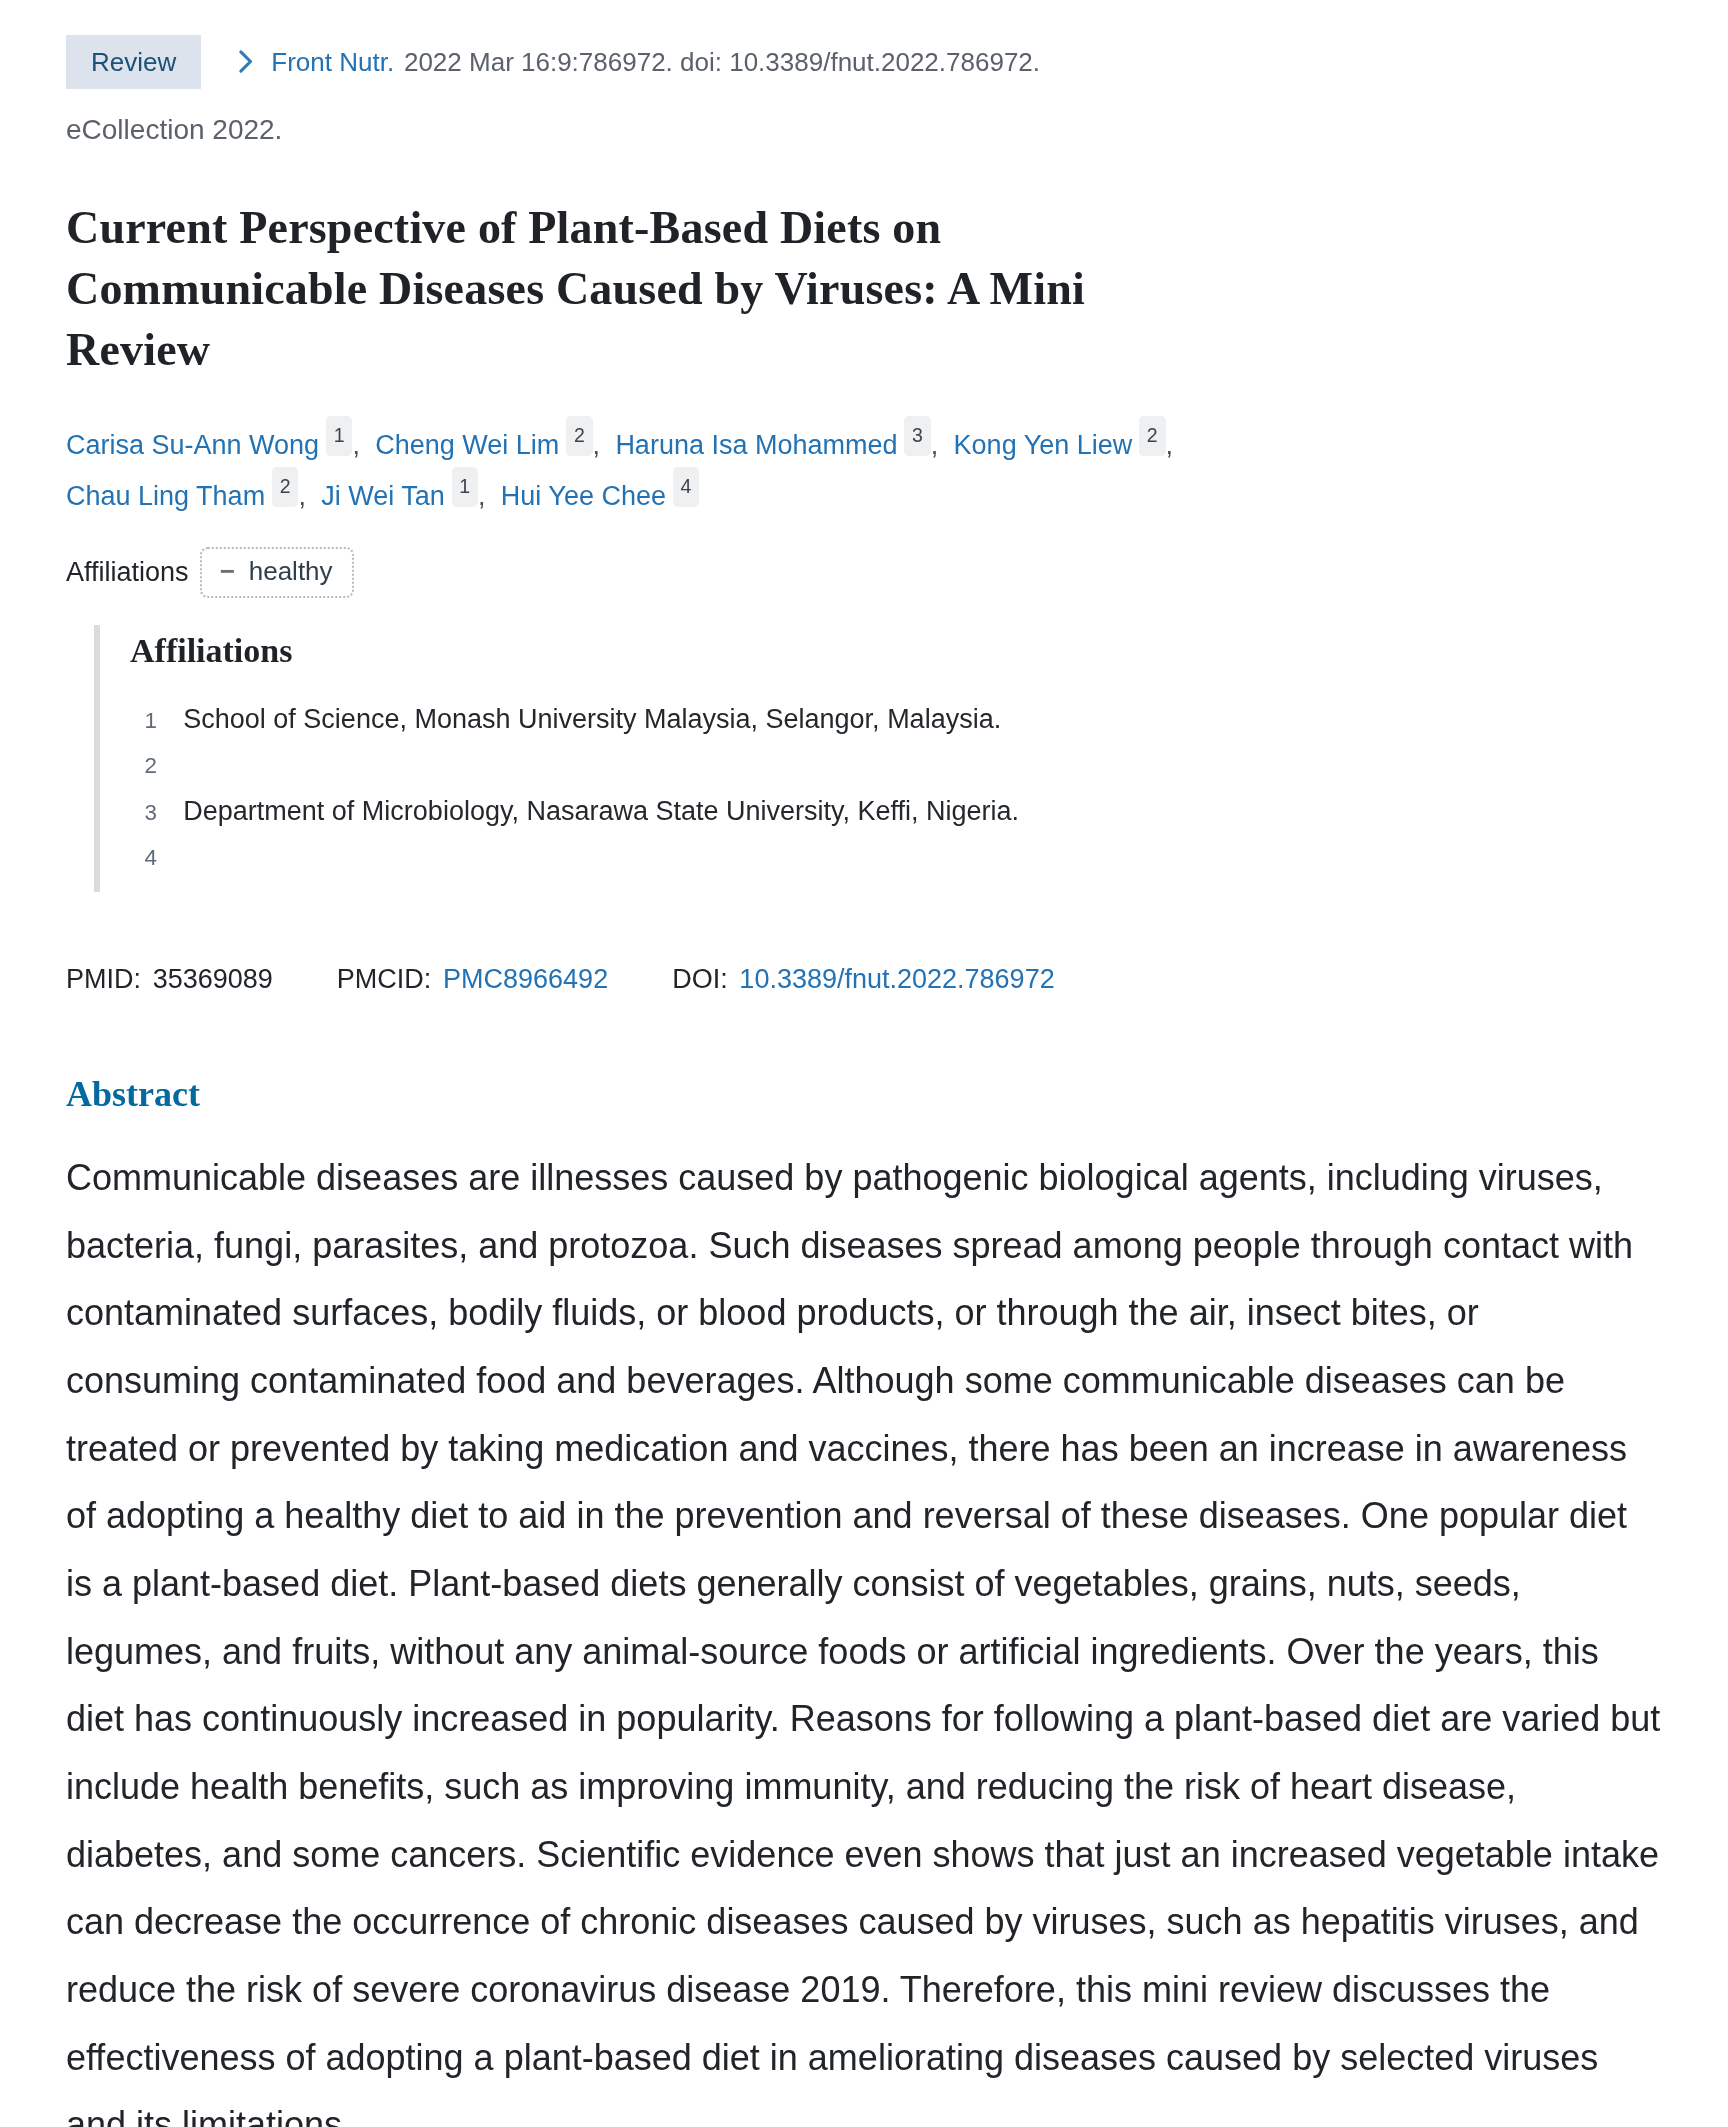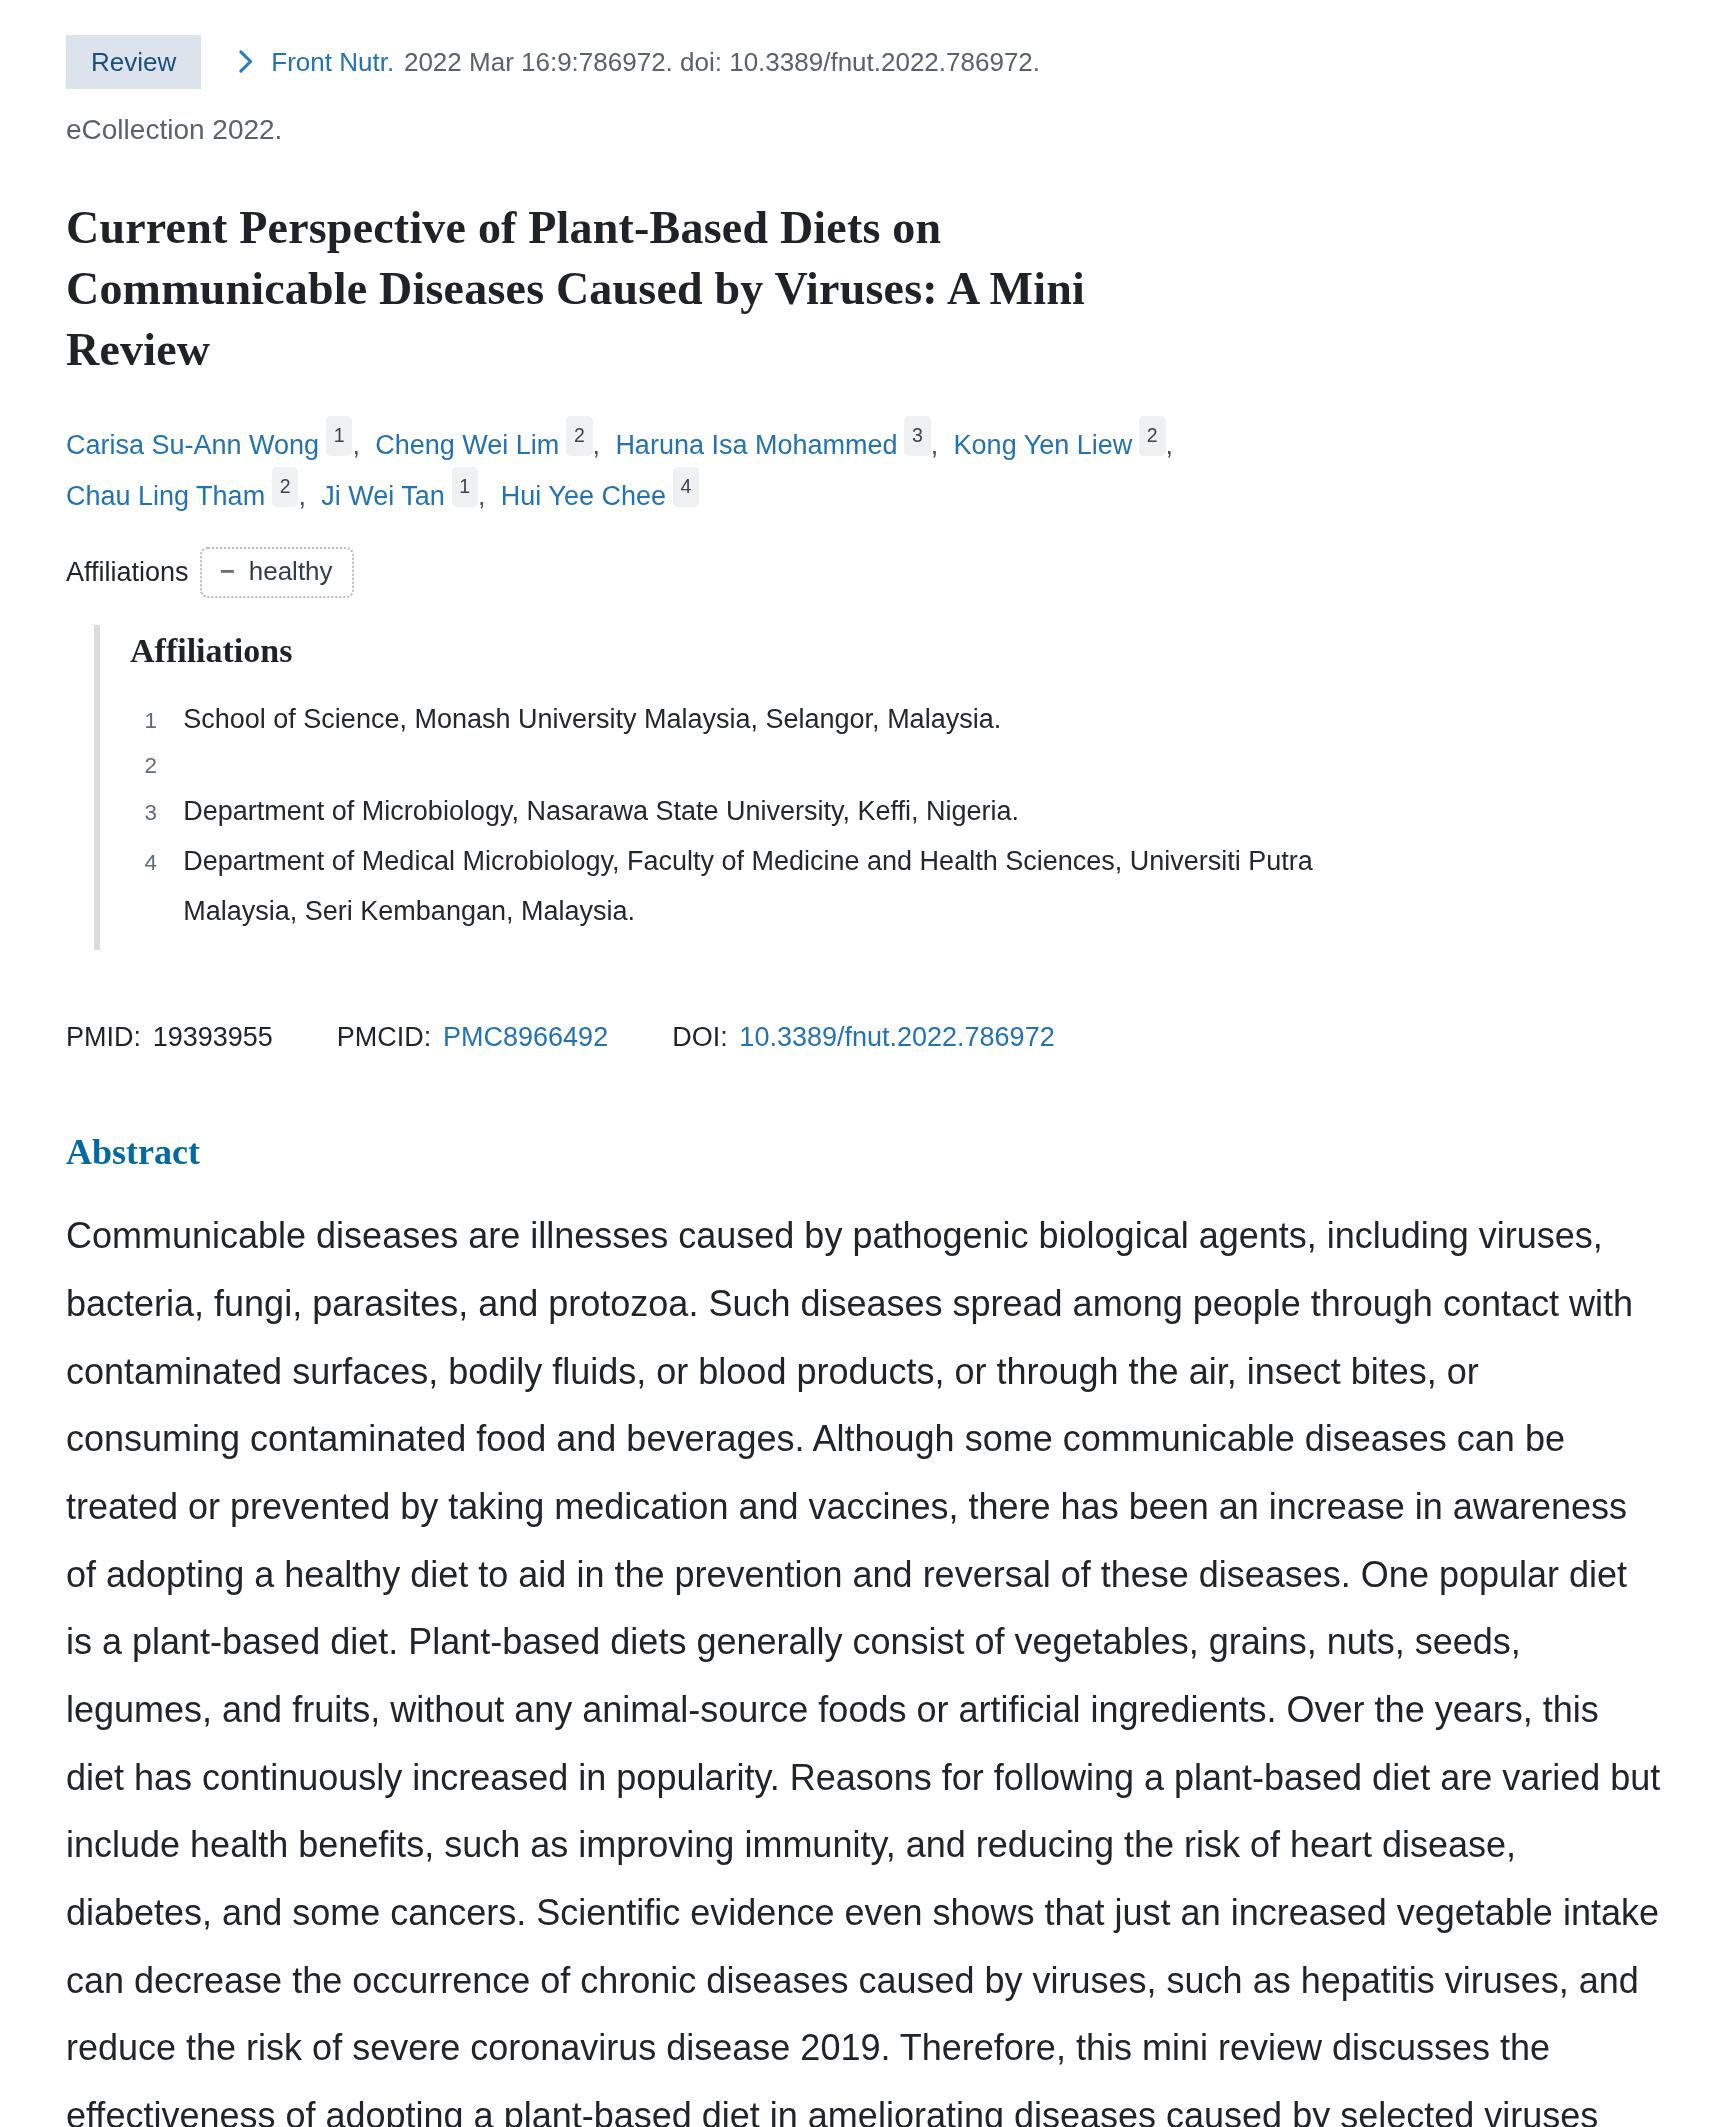--- a/index.html
+++ b/index.html
@@ -211,29 +211,28 @@
       </li>
       <li class="aff-item">
         <span class="aff-num">2</span>
       </li>
       <li class="aff-item">
         <span class="aff-num">3</span>
         <span class="aff-text">Department of Microbiology, Nasarawa State University, Keffi, Nigeria.</span>
       </li>
       <li class="aff-item">
         <span class="aff-num">4</span>
-        <span class="aff-text">Department of Medical Microbiology, Faculty of Medicine and Health Sciences, Universiti Putra Malaysia, Seri Kembangan, Malaysia.</span>
       </li>
     </ol>
   </div>
 
   <div class="ids-row">
     <span class="id-group">
       <span class="id-label">PMID:</span>
-      <span class="id-value">19393955</span>
+      <span class="id-value">35369089</span>
     </span>
     <span class="id-group">
       <span class="id-label">PMCID:</span>
       <a class="link">PMC8966492</a>
     </span>
     <span class="id-group">
       <span class="id-label">DOI:</span>
       <a class="link">10.3389/fnut.2022.786972</a>
     </span>
   </div>

